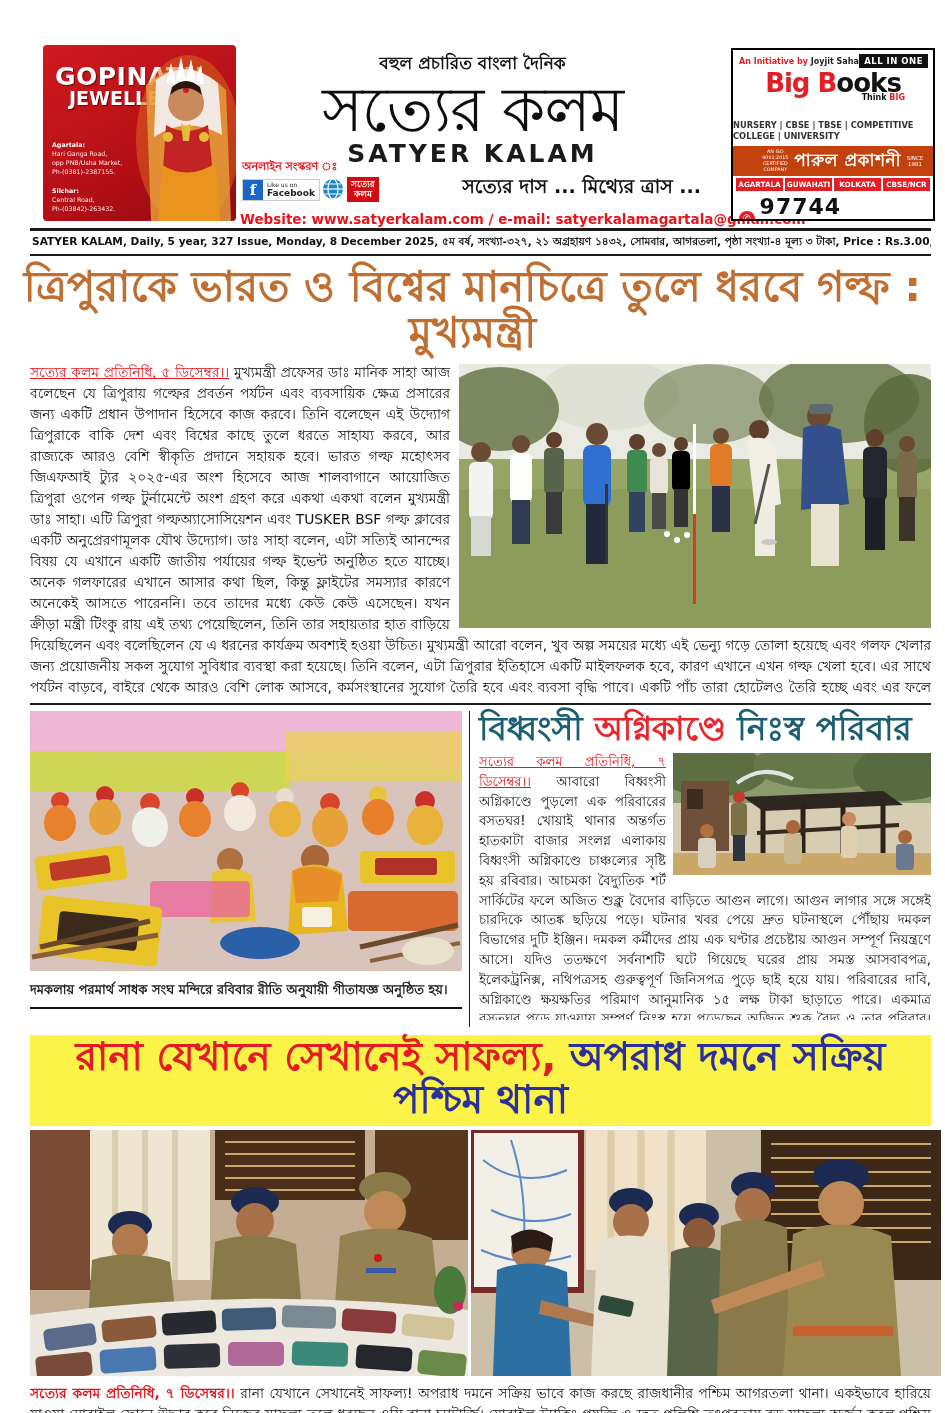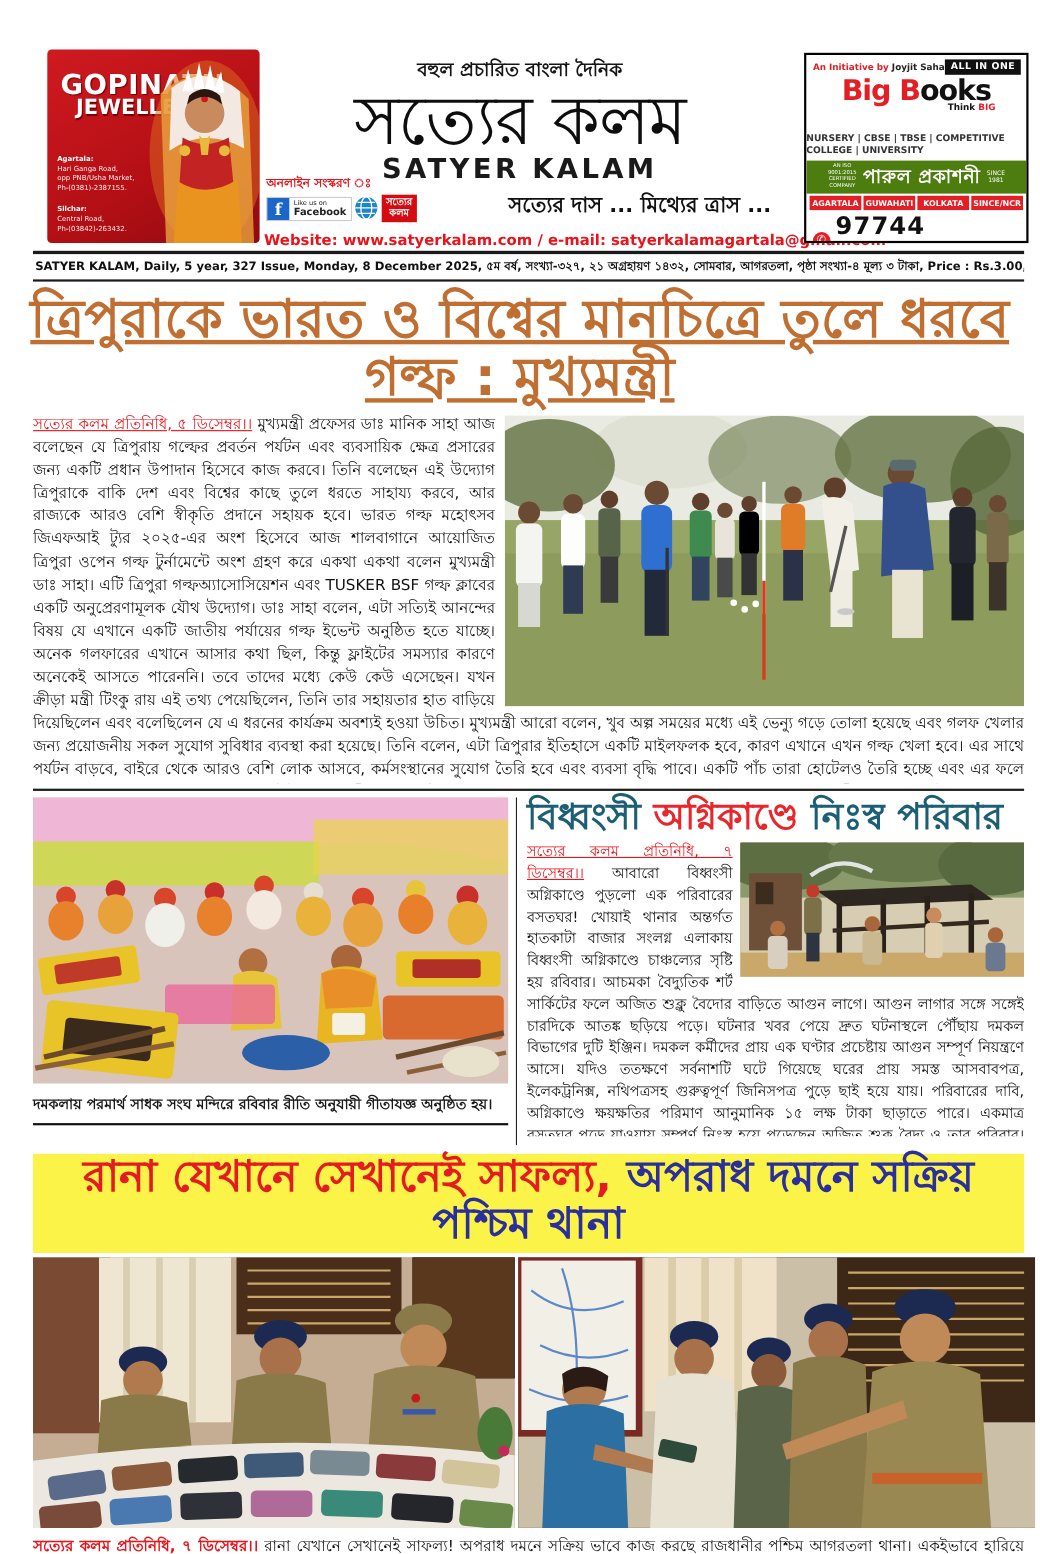--- a/index.html
+++ b/index.html
@@ -36,37 +36,37 @@
   .ad-bigbooks { position:absolute; right:10px; top:48px; width:204px; height:173px; border:2px solid #000000; background:#fff; overflow:hidden; }
   .bb-row1 { display:flex; justify-content:space-between; align-items:center; padding:4px 5px 0 6px; }
   .bb-init { font-size:8px; font-weight:bold; }
   .bb-init .red { color:#e31e24; } .bb-init .blk { color:#222; }
   .bb-allinone { background:#111; color:#fff; font-size:8.5px; font-weight:bold; padding:2px 5px; letter-spacing:0.5px; }
   .bb-logo { text-align:center; font-weight:bold; font-size:26px; line-height:1.0; margin-top:2px; letter-spacing:-1px; }
   .bb-logo .big { color:#e31e24; } .bb-logo .bred { color:#e31e24; } .bb-logo .ooks { color:#111; }
   .bb-think { text-align:right; font-size:8px; font-weight:bold; padding-right:28px; margin-top:-3px; }
   .bb-think .red { color:#e31e24; }
   .bb-cats { font-size:8.3px; font-weight:bold; color:#333; line-height:1.35; margin-top:18px; }
-  .bb-blackbar { display:flex; align-items:center; justify-content:center; background:#4d7c0f; color:#fff; margin-top:4px; padding:2px 4px; height:30px; }
+  .bb-blackbar { display:flex; align-items:center; justify-content:flex-end; background:#c2410c; color:#fff; margin-top:4px; padding:2px 4px; height:30px; }
   .bb-iso { font-size:4.8px; text-align:center; line-height:1.25; width:38px; }
   .bb-parul { font-size:17px; font-weight:bold; letter-spacing:0.5px; }
   .bb-since { font-size:5.5px; text-align:center; width:28px; }
   .bb-chips { display:flex; gap:2px; padding:2px 3px; }
   .bb-chip { flex:1; background:#e31e24; color:#fff; font-size:7.2px; font-weight:bold; text-align:center; padding:2px 0; }
   .bb-phone { display:flex; align-items:center; gap:5px; padding:1px 6px; position:relative; }
   .bb-phone-ic { width:16px; height:16px; border-radius:50%; background:#e31e24; color:#fff; font-size:10px; text-align:center; line-height:16px; }
   .bb-phone-num { font-size:22px; font-weight:bold; color:#111; letter-spacing:1px; }
   .bb-corner { position:absolute; right:-2px; bottom:-2px; width:0; height:0; border-left:34px solid transparent; border-bottom:30px solid #e31e24; }
 
   
   .dateline { margin:0 14px 0 30px; border-top:3px solid #1a1a1a; border-bottom:2px solid #1a1a1a;
     padding:3px 2px; font-size:10.6px; font-weight:bold; white-space:nowrap; overflow:hidden; color:#111; }
 
   
-  .headline1 { text-align:center; color:#c06f33; font-size:48px; font-weight:bold; padding:8px 0 2px; line-height:1.1;text-decoration:underline; }
+  .headline1 { text-align:center; color:#c06f33; font-size:42px; font-weight:bold; padding:8px 0 2px; line-height:1.1; }
   .story1 { margin:4px 14px 0 30px; font-size:13.8px; line-height:1.52; text-align:justify; height:336px; overflow:hidden; }
   .byline { color:#e8131b; font-weight:normal; text-decoration:underline; }
   .photo-golf { float:right; width:472px; height:264px; margin:2px 0 6px 9px; background:#cfd4c2; }
   .rule { border-top:2px solid #1a1a1a; margin:5px 14px 0 30px; }
 
   
   .middle { display:flex; margin:6px 14px 0 30px; height:316px; }
   .mid-left { width:440px; padding-right:7px; border-right:1.5px solid #222; }
   .photo-ceremony { width:432px; height:260px; background:#e8cfd8; }
   .caption { font-size:13px; font-weight:bold; padding:5px 0 6px; border-bottom:2.5px solid #111; color:#1a1a1a; }
@@ -173,21 +173,21 @@
       </div>
       <div class="bb-blackbar">
         <div class="bb-iso">AN ISO 9001:2015 CERTIFIED COMPANY</div>
         <div class="bb-parul">পারুল প্রকাশনী</div>
         <div class="bb-since">SINCE 1981</div>
       </div>
       <div class="bb-chips">
         <div class="bb-chip">AGARTALA</div>
         <div class="bb-chip">GUWAHATI</div>
         <div class="bb-chip">KOLKATA</div>
-        <div class="bb-chip">SINCE/NCR</div>
+        <div class="bb-chip">CBSE/NCR</div>
       </div>
       <div class="bb-phone">
         <div class="bb-phone-ic">✆</div>
         <div class="bb-phone-num">97744 14298</div>
         <div class="bb-corner"></div>
       </div>
     </div>
   </div>
 
   <div class="dateline">SATYER KALAM, Daily, 5 year, 327 Issue, Monday, 8 December 2025, ৫ম বর্ষ, সংখ্যা-৩২৭, ২১ অগ্রহায়ণ ১৪৩২, সোমবার, আগরতলা, পৃষ্ঠা সংখ্যা-৪  মূল্য ৩ টাকা,  Price : Rs.3.00, R.N.I. No. -TRIBEN/2020/79039</div>

